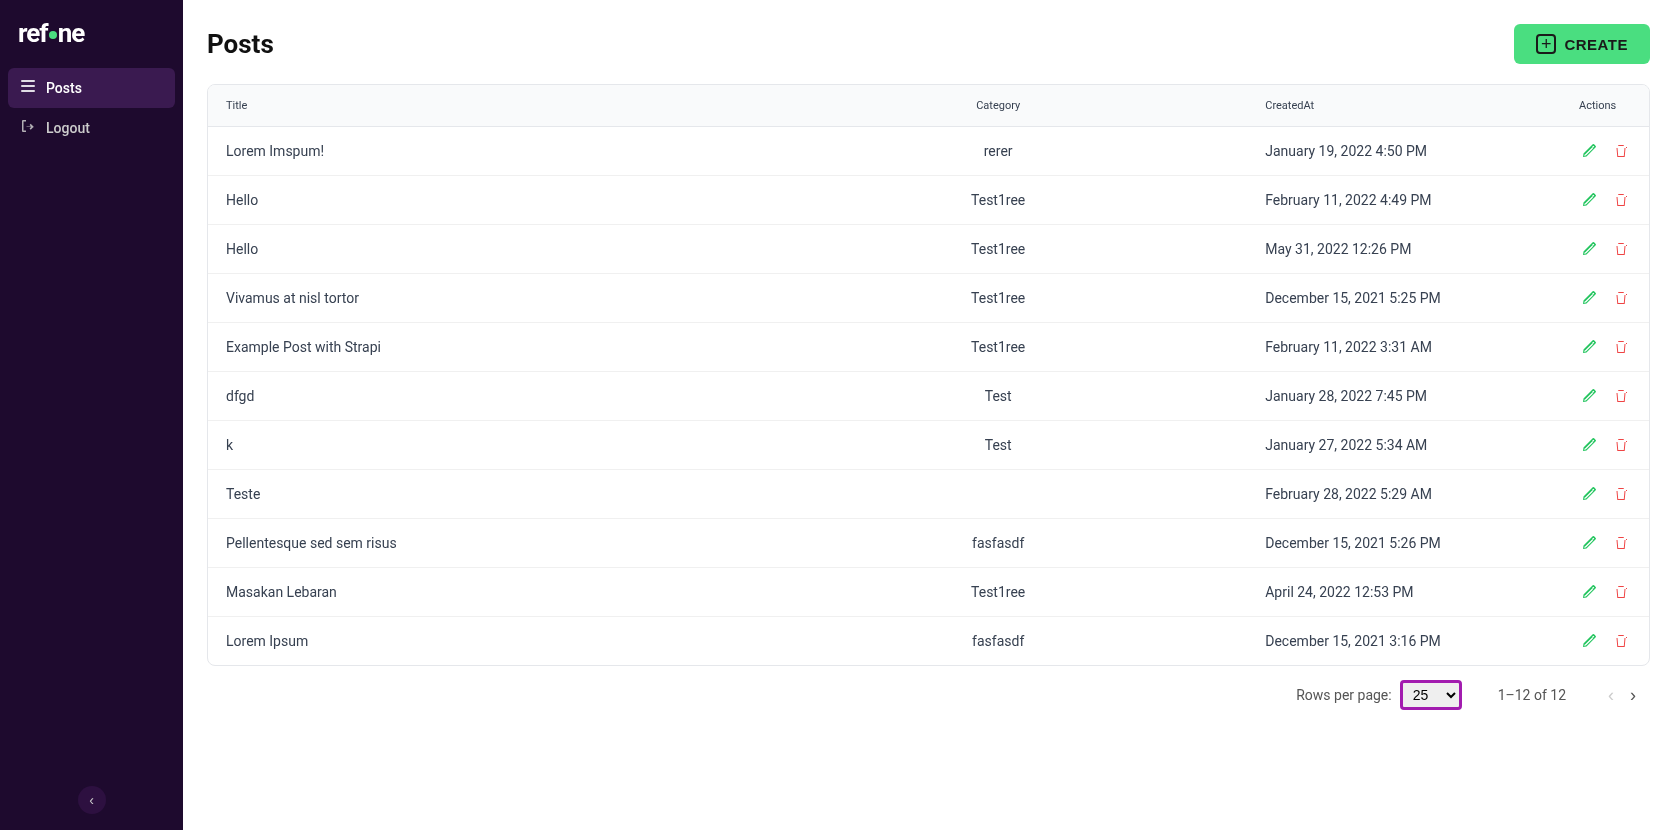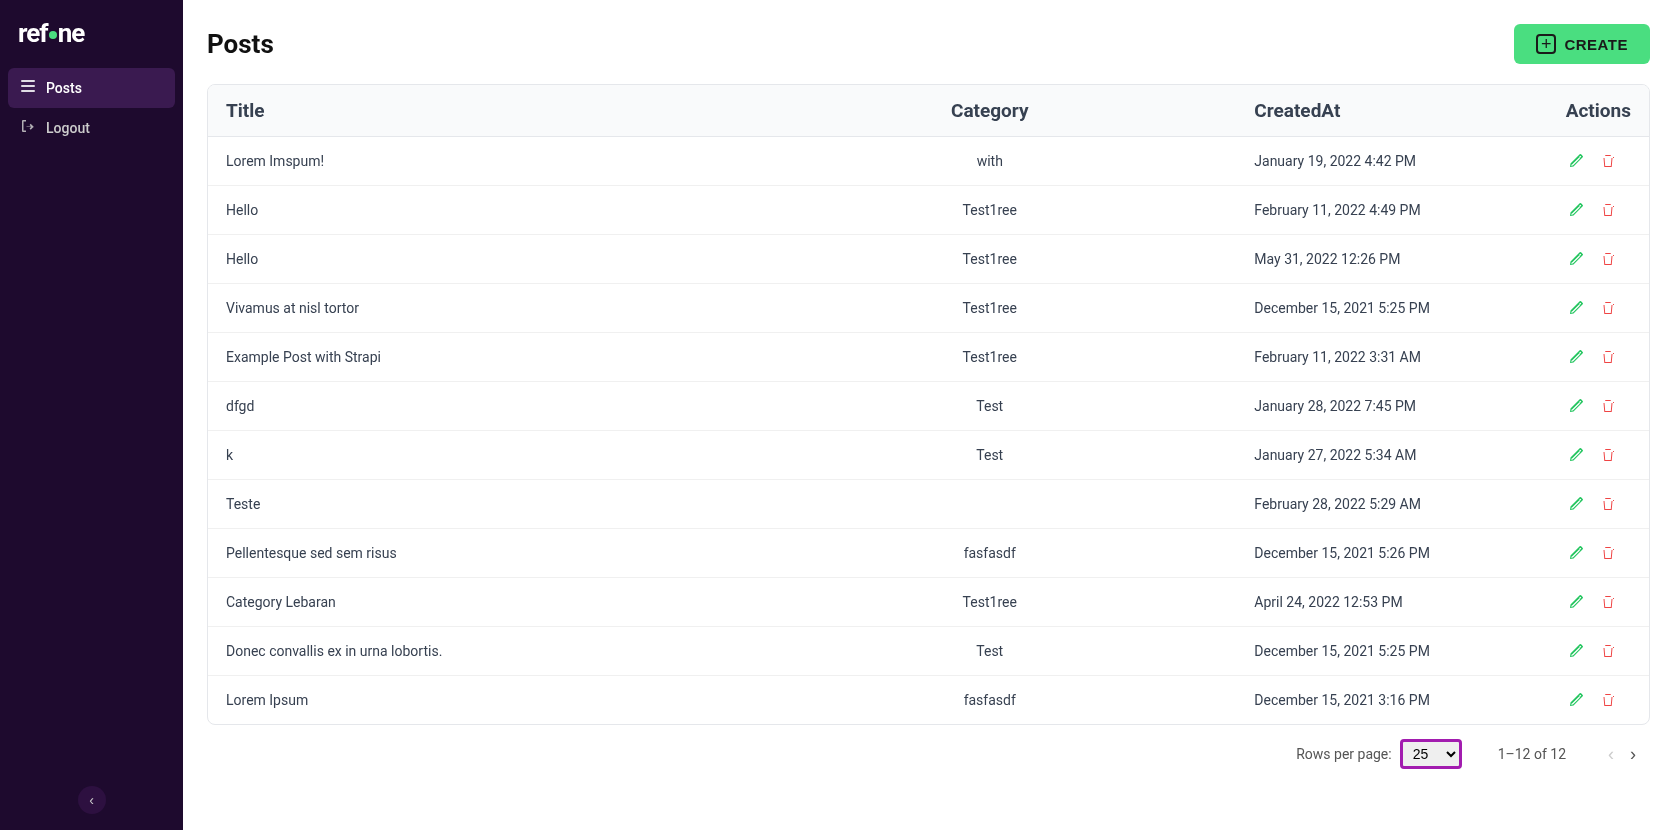--- a/index.html
+++ b/index.html
@@ -120,23 +120,23 @@
       border-collapse: collapse;
       font-size: 14px;
     }
     thead tr {
       background: #f9fafb;
       border-bottom: 1px solid #e5e7eb;
     }
     thead th {
       padding: 14px 18px;
       text-align: left;
-      font-weight: 700;
+      font-weight: 400;
       color: #374151;
-      font-size: 19px;
+      font-size: 11px;
     }
     thead th.actions-col { text-align: left; width: 120px; }
     tbody tr {
       border-bottom: 1px solid #f0f0f0;
       transition: background 0.1s;
     }
     tbody tr:last-child { border-bottom: none; }
     tbody td {
       padding: 14px 18px;
       color: #374151;
@@ -262,22 +262,22 @@
           </th>
           <th class="col-actions actions-col">
             <span>Actions</span>
           </th>
         </tr>
       </thead>
       <tbody id="table-body">
 
       <tr>
       <td class="col-title">Lorem Imspum!</td>
-      <td class="col-category">with</td>
-      <td class="col-createdat">January 19, 2022 4:42 PM</td>
+      <td class="col-category">rerer</td>
+      <td class="col-createdat">January 19, 2022 4:50 PM</td>
       <td class="col-actions">
         <div class="action-btns">
           <button class="edit-btn" title="Edit">
             <svg class="pencil-icon" viewBox="0 0 16 16" fill="currentColor">
               <path d="M11.7 1.3a1 1 0 0 1 1.4 0l1.6 1.6a1 1 0 0 1 0 1.4L5.5 13.5 2 14l.5-3.5L11.7 1.3zm.7 1.4L11 4.1l.9.9 1.4-1.4-.9-.9zM3.5 11.1l-.3 1.7 1.7-.3 7.1-7.1-.9-.9-7.6 7.6z"></path>
             </svg>
           </button>
           <button class="delete-btn" title="Delete">
             <svg class="trash-icon" viewBox="0 0 16 16" fill="currentColor">
               <path d="M6 2h4a1 1 0 0 1 1 1H5a1 1 0 0 1 1-1zM2 4h12v1H3.5l.8 9h7.4l.8-9H13v-1H2V4zm2.5 1h7l-.7 8H5.2L4.5 5z"></path>
@@ -432,42 +432,23 @@
           </button>
           <button class="delete-btn" title="Delete">
             <svg class="trash-icon" viewBox="0 0 16 16" fill="currentColor">
               <path d="M6 2h4a1 1 0 0 1 1 1H5a1 1 0 0 1 1-1zM2 4h12v1H3.5l.8 9h7.4l.8-9H13v-1H2V4zm2.5 1h7l-.7 8H5.2L4.5 5z"></path>
             </svg>
           </button>
         </div>
       </td>
     </tr>
           <tr>
-      <td class="col-title">Category Lebaran</td>
+      <td class="col-title">Masakan Lebaran</td>
       <td class="col-category">Test1ree</td>
       <td class="col-createdat">April 24, 2022 12:53 PM</td>
-      <td class="col-actions">
-        <div class="action-btns">
-          <button class="edit-btn" title="Edit">
-            <svg class="pencil-icon" viewBox="0 0 16 16" fill="currentColor">
-              <path d="M11.7 1.3a1 1 0 0 1 1.4 0l1.6 1.6a1 1 0 0 1 0 1.4L5.5 13.5 2 14l.5-3.5L11.7 1.3zm.7 1.4L11 4.1l.9.9 1.4-1.4-.9-.9zM3.5 11.1l-.3 1.7 1.7-.3 7.1-7.1-.9-.9-7.6 7.6z"></path>
-            </svg>
-          </button>
-          <button class="delete-btn" title="Delete">
-            <svg class="trash-icon" viewBox="0 0 16 16" fill="currentColor">
-              <path d="M6 2h4a1 1 0 0 1 1 1H5a1 1 0 0 1 1-1zM2 4h12v1H3.5l.8 9h7.4l.8-9H13v-1H2V4zm2.5 1h7l-.7 8H5.2L4.5 5z"></path>
-            </svg>
-          </button>
-        </div>
-      </td>
-    </tr>
-          <tr>
-      <td class="col-title">Donec convallis ex in urna lobortis.</td>
-      <td class="col-category">Test</td>
-      <td class="col-createdat">December 15, 2021 5:25 PM</td>
       <td class="col-actions">
         <div class="action-btns">
           <button class="edit-btn" title="Edit">
             <svg class="pencil-icon" viewBox="0 0 16 16" fill="currentColor">
               <path d="M11.7 1.3a1 1 0 0 1 1.4 0l1.6 1.6a1 1 0 0 1 0 1.4L5.5 13.5 2 14l.5-3.5L11.7 1.3zm.7 1.4L11 4.1l.9.9 1.4-1.4-.9-.9zM3.5 11.1l-.3 1.7 1.7-.3 7.1-7.1-.9-.9-7.6 7.6z"></path>
             </svg>
           </button>
           <button class="delete-btn" title="Delete">
             <svg class="trash-icon" viewBox="0 0 16 16" fill="currentColor">
               <path d="M6 2h4a1 1 0 0 1 1 1H5a1 1 0 0 1 1-1zM2 4h12v1H3.5l.8 9h7.4l.8-9H13v-1H2V4zm2.5 1h7l-.7 8H5.2L4.5 5z"></path>

